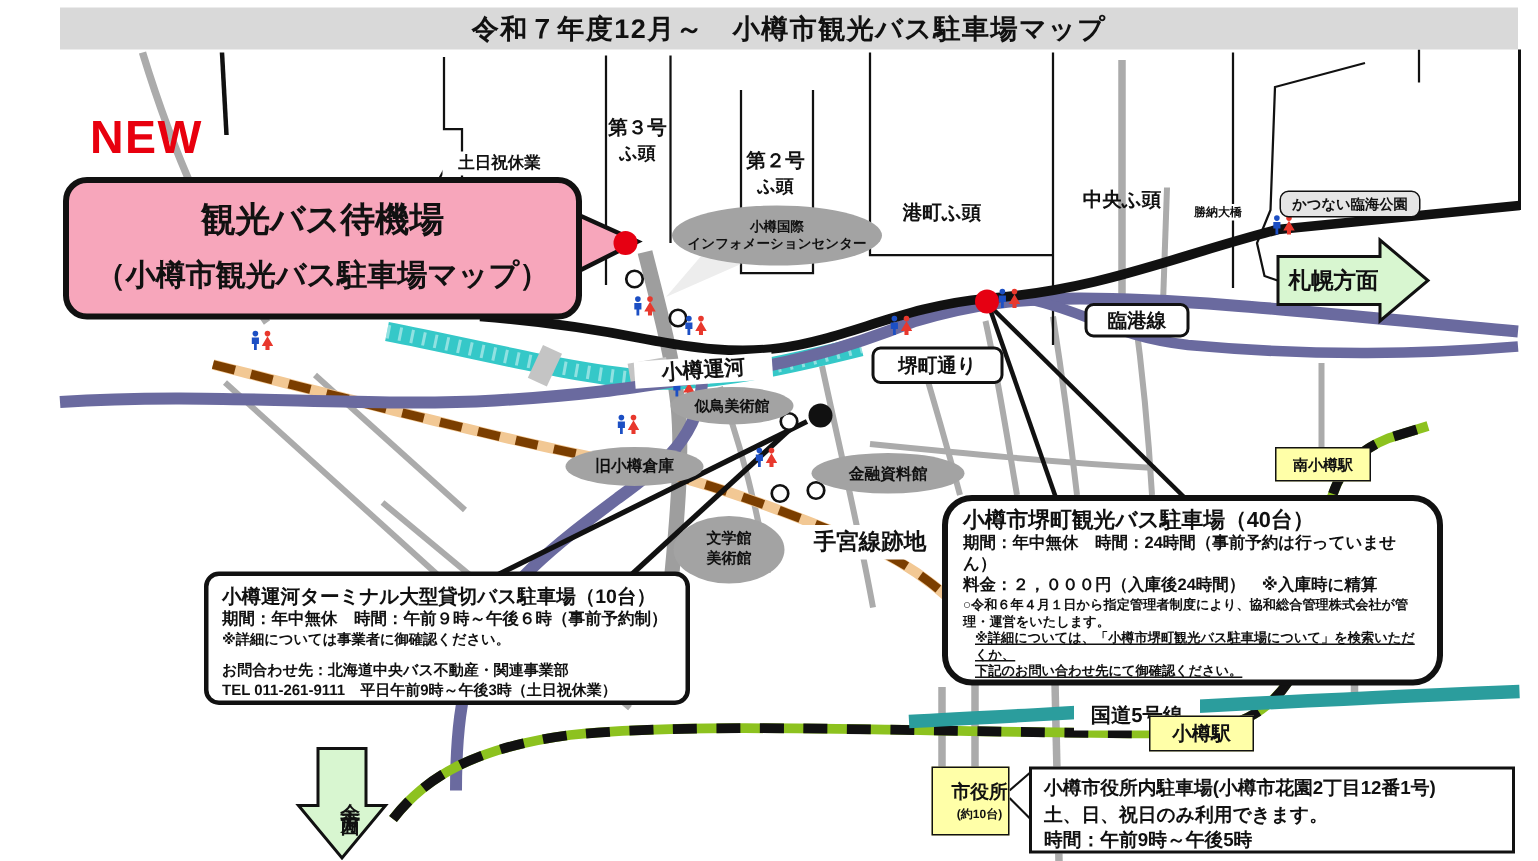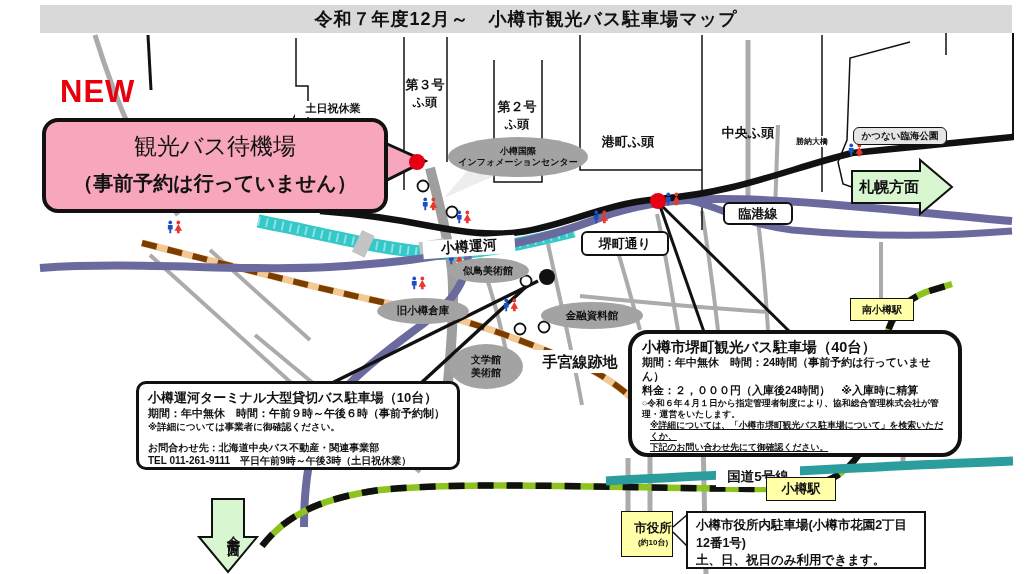--- a/index.html
+++ b/index.html
@@ -6,21 +6,21 @@
   #stage{position:relative;width:1025px;height:574px;background:#ffffff;overflow:hidden;
          font-family:"Liberation Sans","DejaVu Sans",sans-serif;color:#111;}
   #map-svg{position:absolute;left:0;top:0;}
   .abs{position:absolute;box-sizing:border-box;}
   .title-bar{left:40px;top:5px;width:972px;height:28px;background:#d9d9d9;
              display:flex;align-items:center;justify-content:center;
              font-size:18px;font-weight:900;letter-spacing:1px;}
   .new-badge{left:60px;top:74px;font-size:31px;font-weight:900;color:#e8000e;letter-spacing:1px;}
   .pink-bubble{left:42px;top:118px;width:346px;height:95px;background:#f7a6bb;
                border:4px solid #111;border-radius:16px;text-align:center;padding-top:9px;}
-  .pink-bubble .l1{font-size:23px;font-weight:400;}
+  .pink-bubble .l1{font-size:23px;font-weight:700;}
   .pink-bubble .l2{font-size:20px;font-weight:900;margin-top:8px;}
   .plain-label{font-weight:800;text-align:center;background:#fff;}
   .boxed-label{background:#fff;border:2px solid #111;border-radius:6px;font-weight:800;
                display:flex;align-items:center;justify-content:center;}
   .yellow-label{background:#ffffa8;border:1.5px solid #111;font-weight:800;
                 display:flex;align-items:center;justify-content:center;text-align:center;}
   .ellipse-bubble{background:#a3a3a3;border-radius:50%;display:flex;flex-direction:column;
                   align-items:center;justify-content:center;font-weight:800;text-align:center;}
   .arrow-text{font-weight:900;text-align:center;}
   .vtext{writing-mode:vertical-rl;text-orientation:upright;letter-spacing:3px;}
@@ -160,21 +160,21 @@
       <use href="#wc" x="664" y="192" width="17" height="14"></use>
       <use href="#wc" x="847" y="143" width="17" height="14"></use>
     </g>
   </svg>
 
   <div class="abs title-bar">令和７年度12月～　小樽市観光バス駐車場マップ</div>
 
   <div class="abs new-badge">NEW</div>
   <div class="abs pink-bubble">
     <div class="l1">観光バス待機場</div>
-    <div class="l2">（事前予約は行っていません）</div>
+    <div class="l2">（小樽市観光バス駐車場マップ）</div>
   </div>
 
   <div class="abs plain-label" style="left:295px;top:101px;width:76px;height:16px;font-size:11px;">土日祝休業</div>
   <div class="abs" style="left:402px;top:76px;width:46px;text-align:center;">
     <div style="font-size:13px;font-weight:800;">第３号</div>
     <div style="font-size:12px;font-weight:800;">ふ頭</div>
   </div>
   <div class="abs" style="left:492px;top:98px;width:50px;text-align:center;">
     <div style="font-size:13px;font-weight:800;">第２号</div>
     <div style="font-size:12px;font-weight:800;">ふ頭</div>
@@ -224,19 +224,19 @@
     <div class="rbox-title">小樽市堺町観光バス駐車場（40台）</div>
     <div class="rbox-line">期間：年中無休　時間：24時間（事前予約は行っていません）</div>
     <div class="rbox-line">料金：２，０００円（入庫後24時間）　※入庫時に精算</div>
     <div class="rbox-note">○令和６年４月１日から指定管理者制度により、協和総合管理株式会社が管理・運営をいたします。</div>
     <div class="rbox-note u">※詳細については、「小樽市堺町観光バス駐車場について」を検索いただくか、</div>
     <div class="rbox-note u">下記のお問い合わせ先にて御確認ください。</div>
     <div class="rbox-contact-h">＜お問合せ先＞</div>
 
   </div>
 
-  <div class="abs info-box bbox" style="left:686px;top:511px;width:240px;height:58px;">
+  <div class="abs info-box bbox" style="left:686px;top:511px;width:324px;height:58px;">
     <div class="bbox-line">小樽市役所内駐車場(小樽市花園2丁目12番1号)</div>
     <div class="bbox-line">土、日、祝日のみ利用できます。</div>
     <div class="bbox-line">時間：午前9時～午後5時</div>
   </div>
 
 </div>
 
 </body></html>

